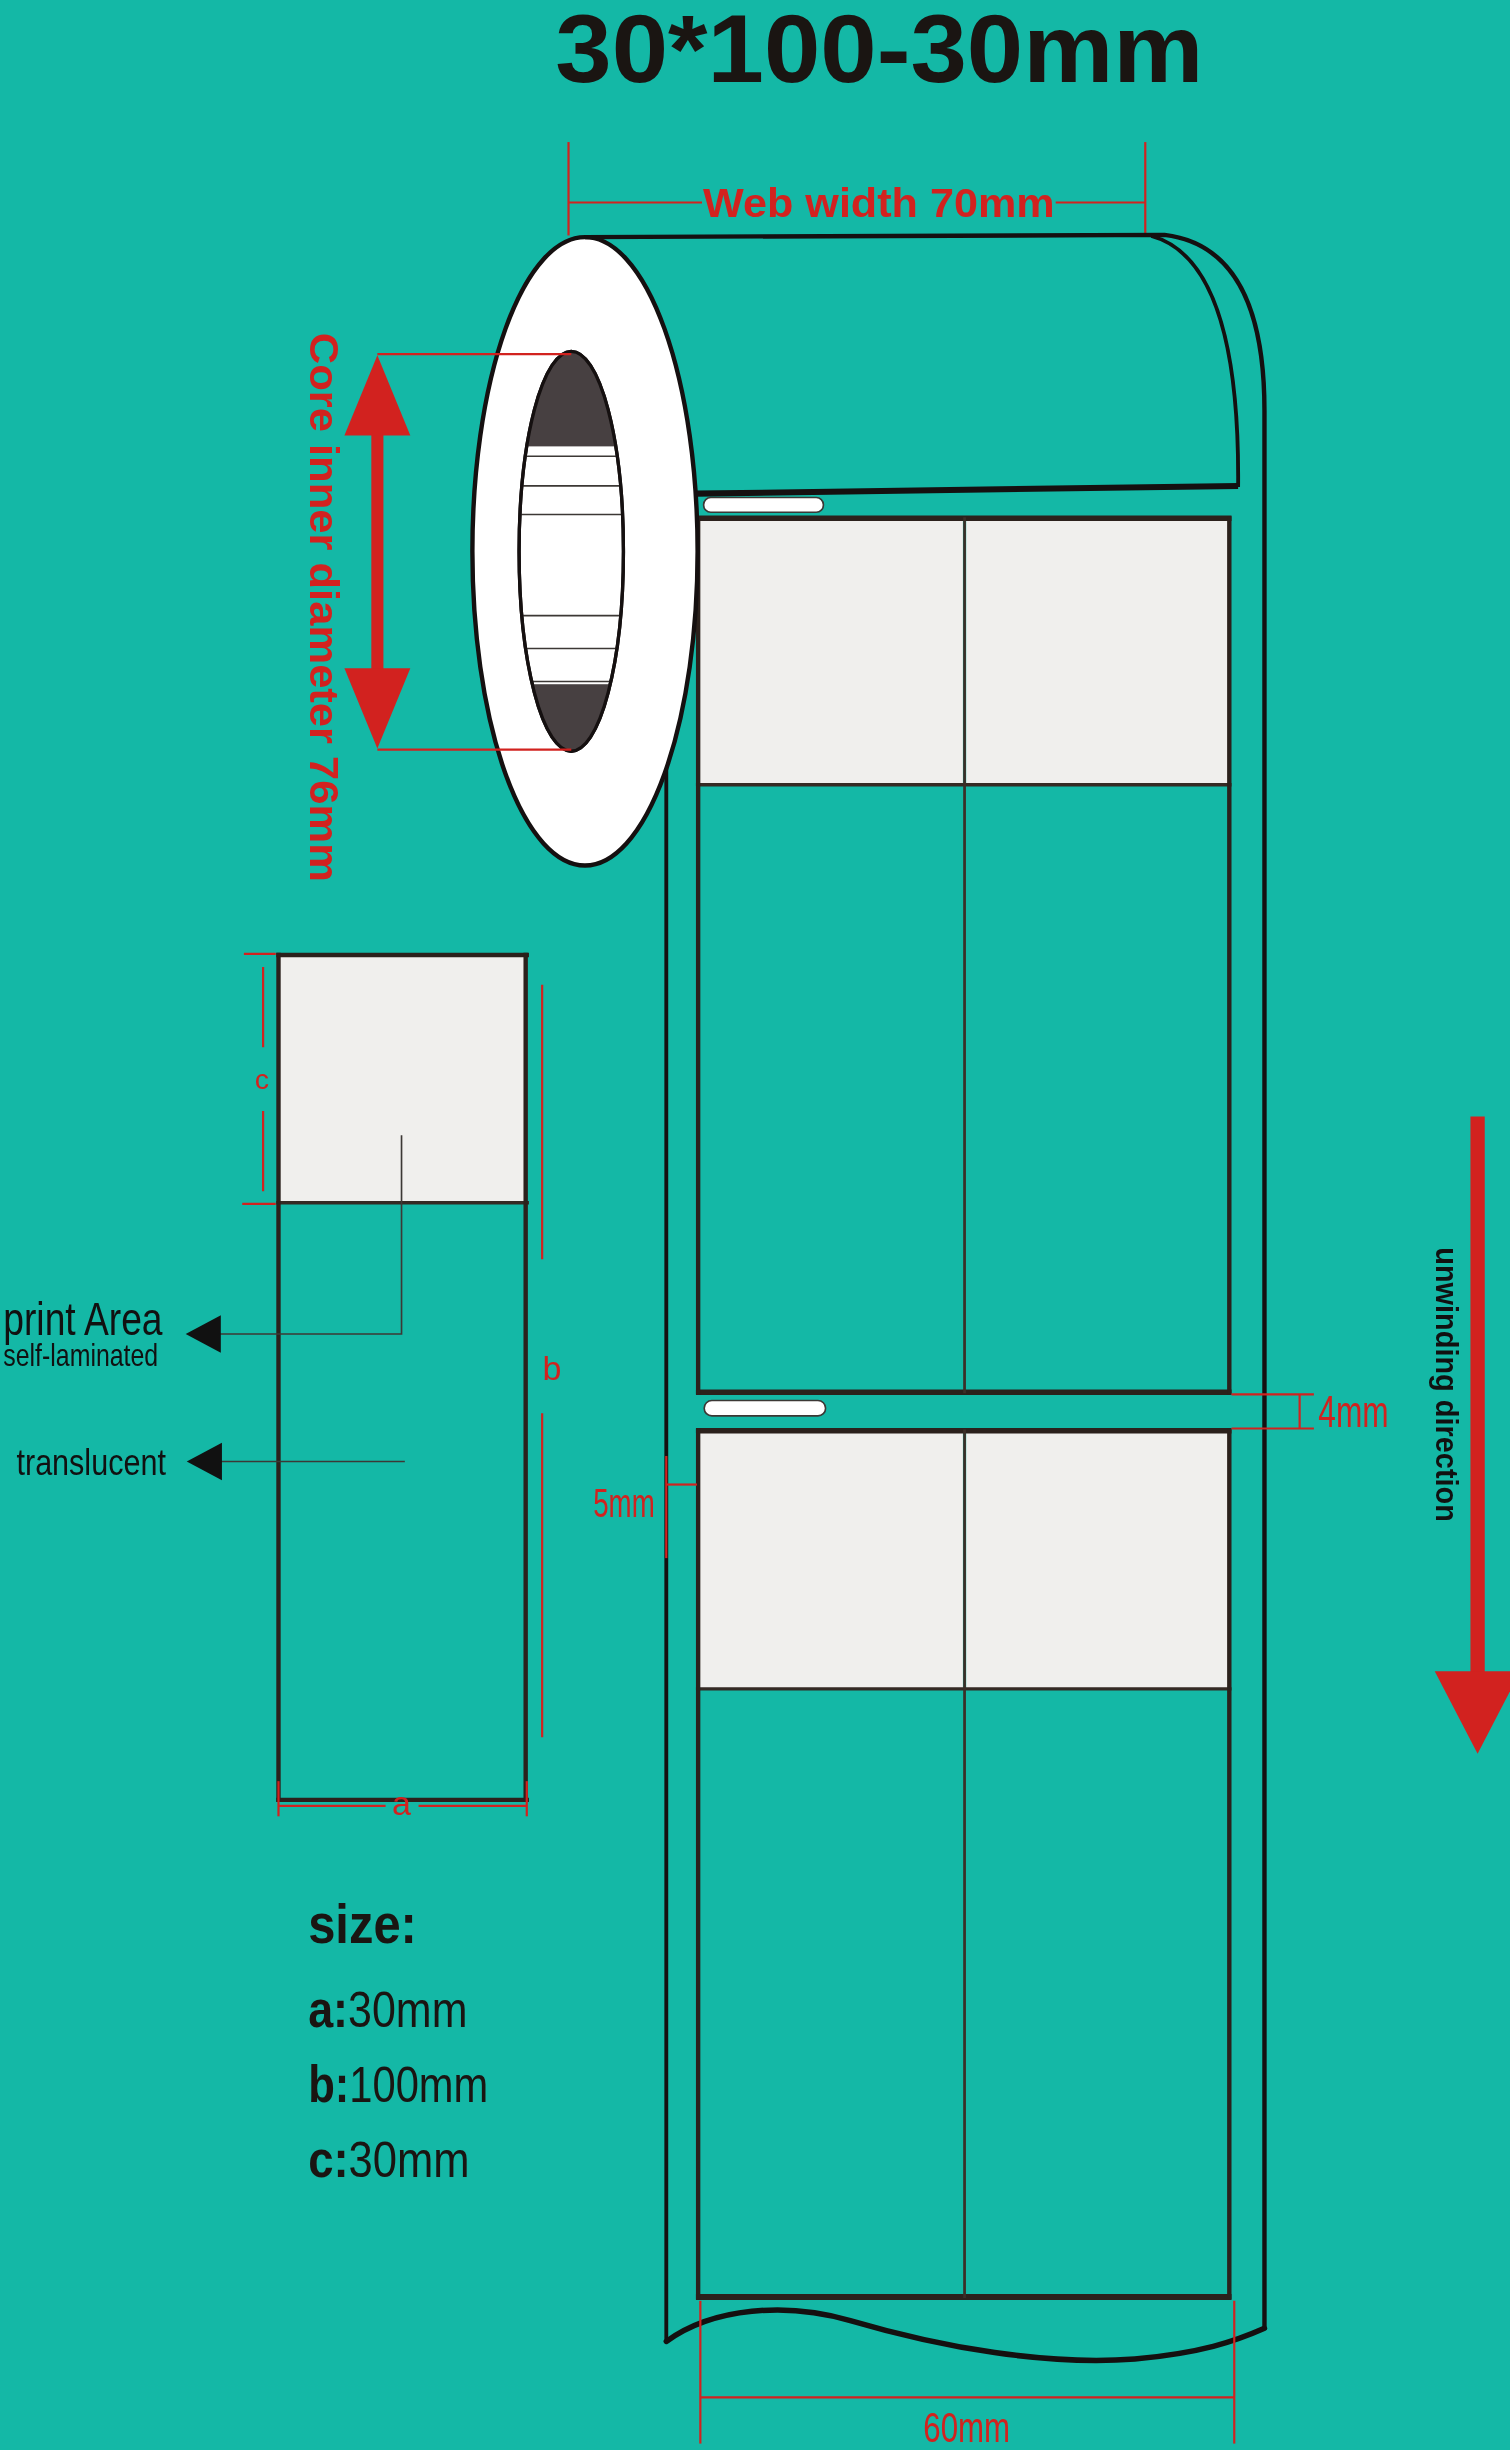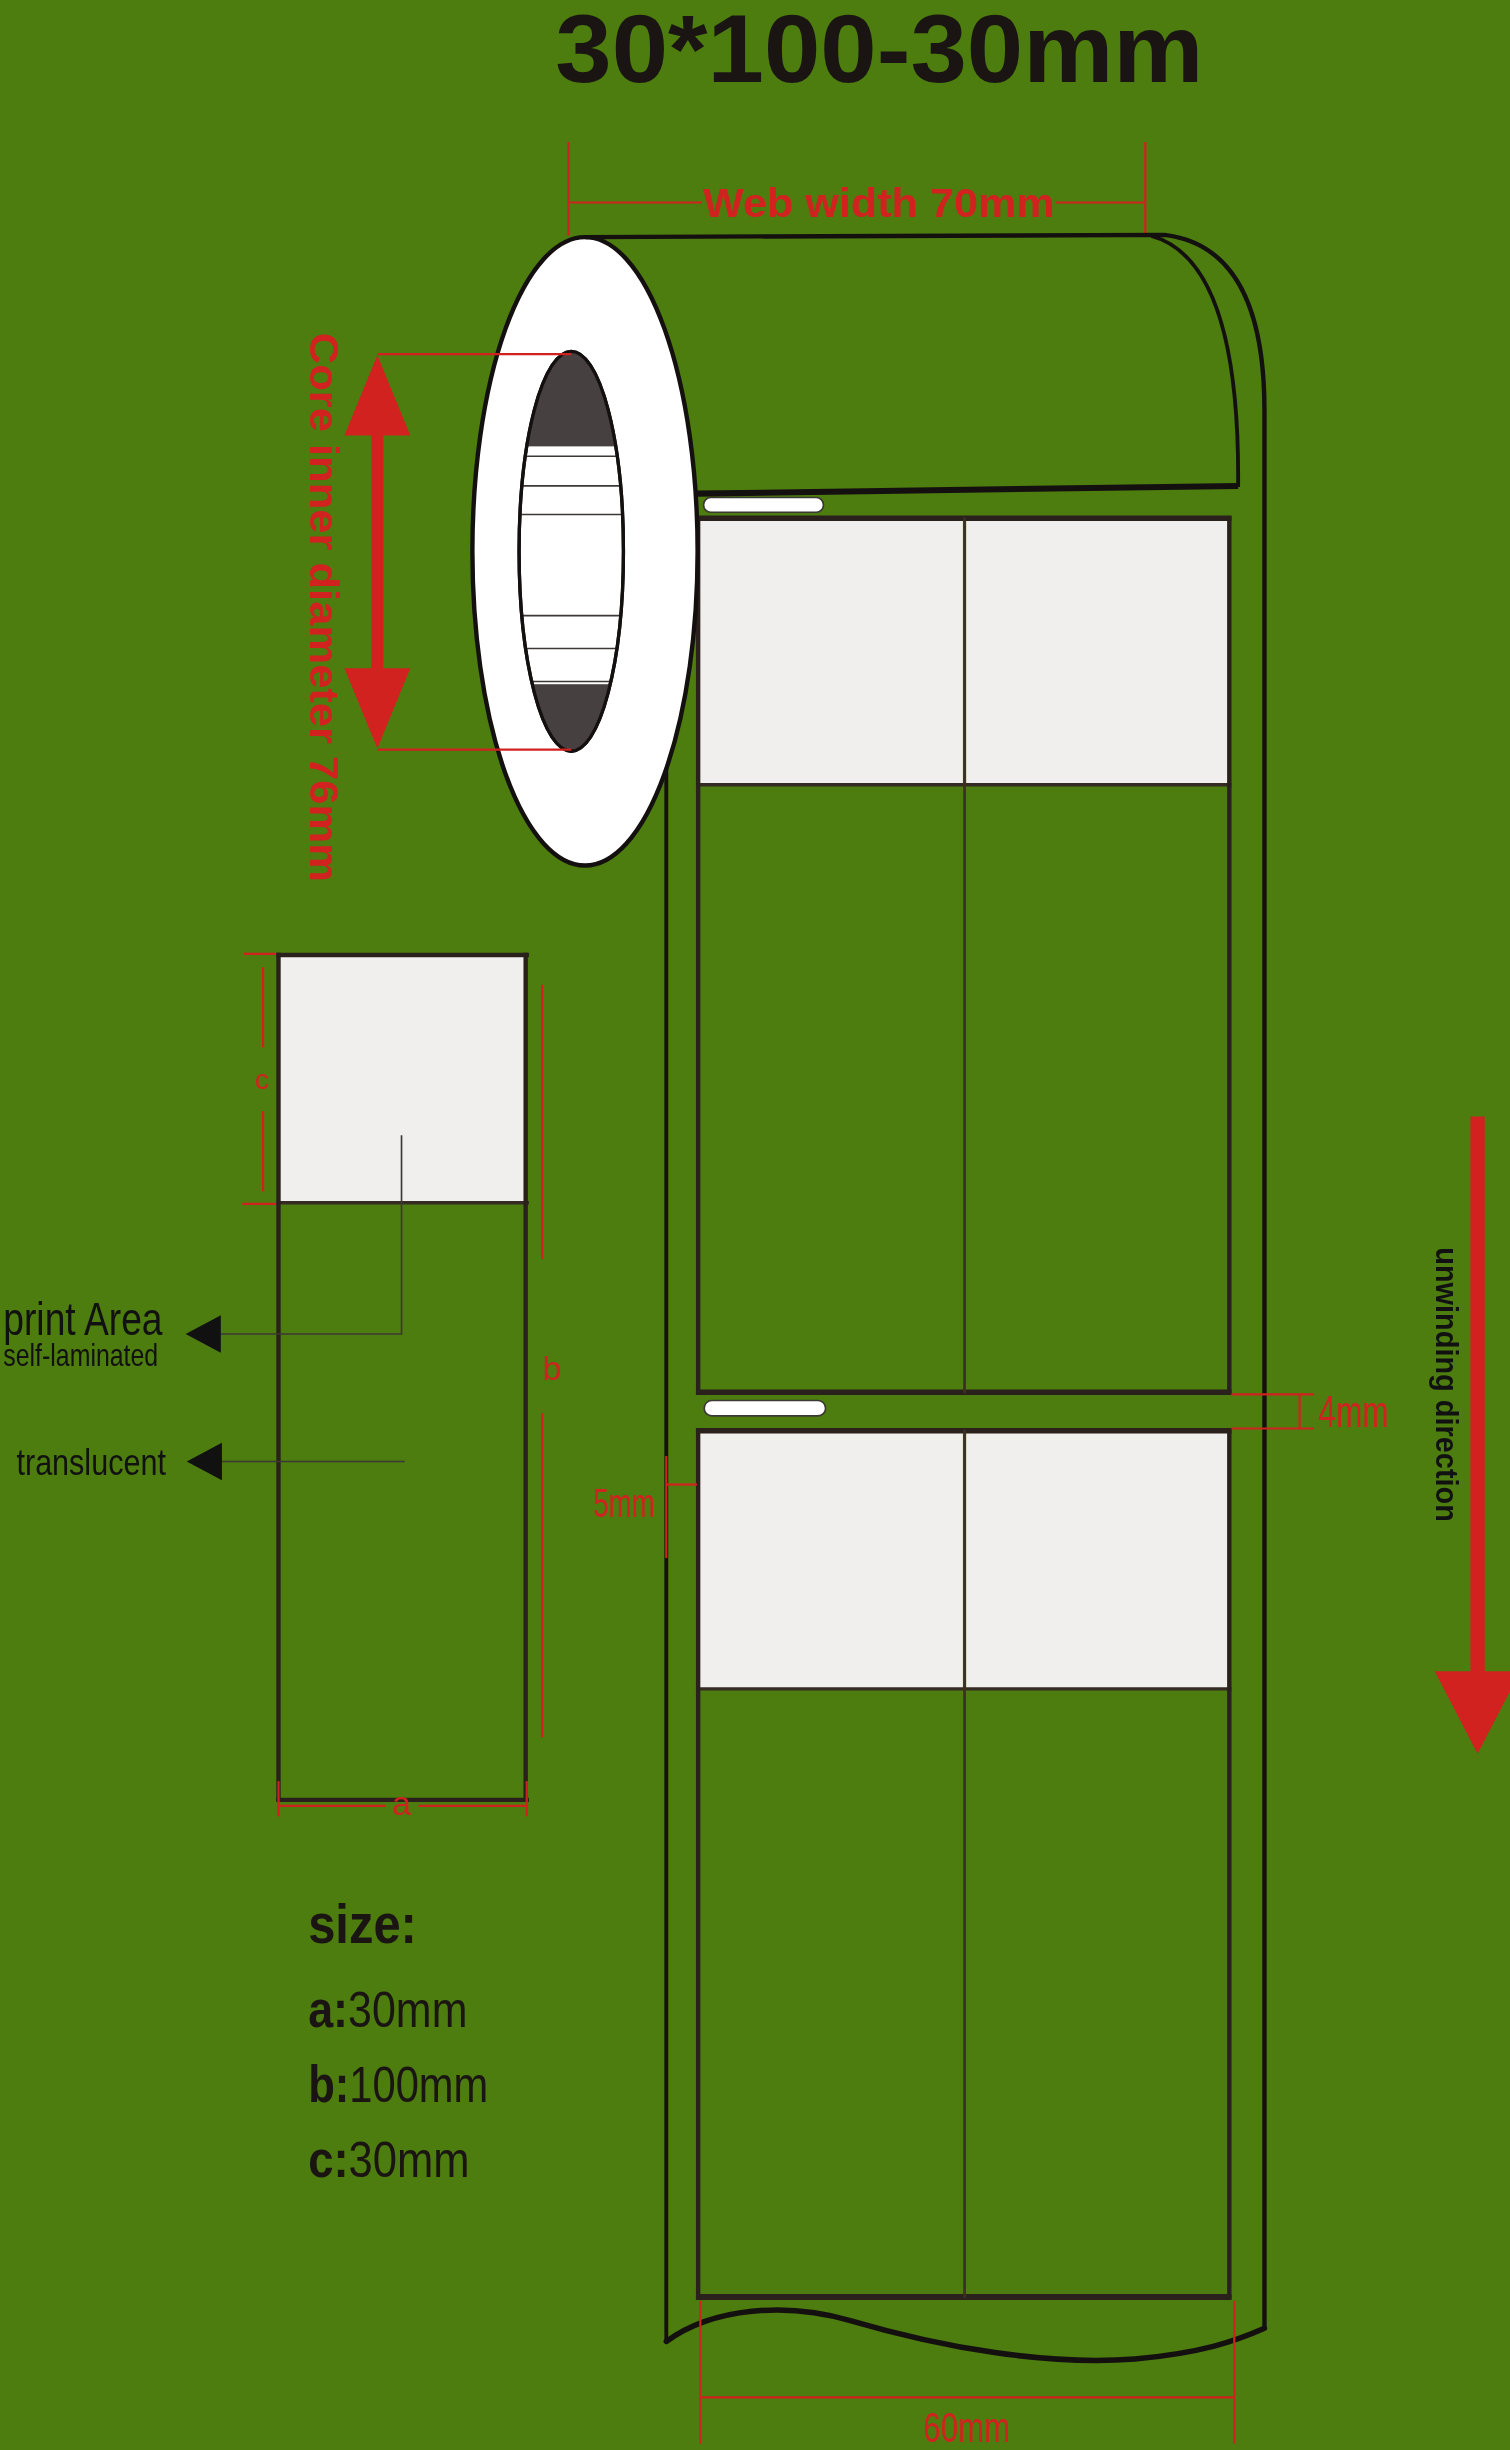--- a/index.html
+++ b/index.html
@@ -1,16 +1,16 @@
 <!DOCTYPE html>
 <html style="font-size:8.8px"><head>
 <meta charset="utf-8">
 <style>
   html,body{margin:0;padding:0;background:#ffffff;}
-  .page{width:1510px;height:2450px;position:relative;background:#4d7c0f;}
+  .page{width:1510px;height:2450px;position:relative;background:#14b8a6;}
   svg{display:block;}
   svg text{font-family:"Liberation Sans", sans-serif;}
   .t-black{fill:#111111;}
   .t-dark{fill:#1a1512;}
   .t-red{fill:#d2221f;}
   .w700{font-weight:700;}
   .w400{font-weight:400;}
   
   .ln-roll{stroke:#151010;fill:none;}
   .ln-label{stroke:#2b211c;fill:none;}

